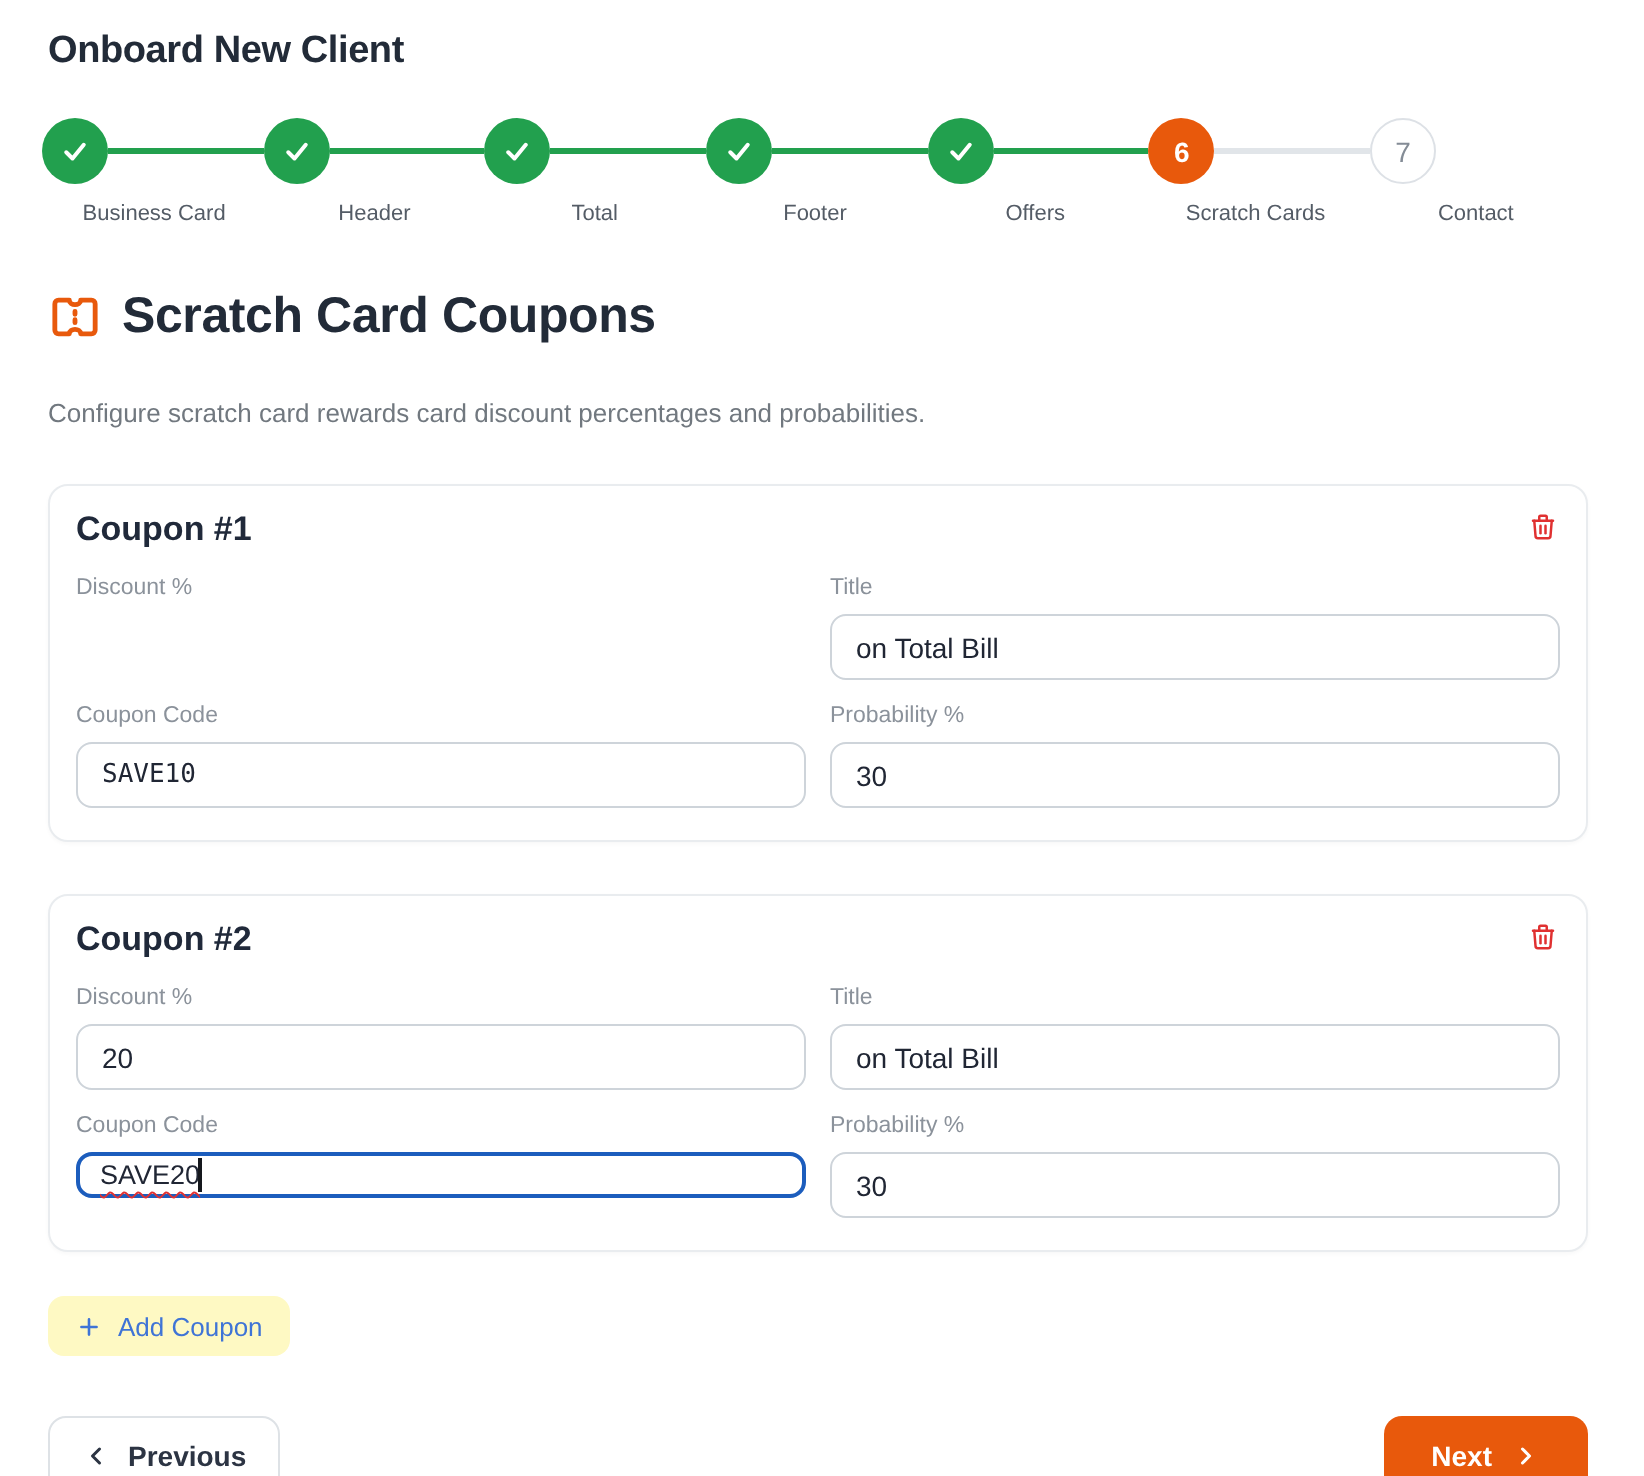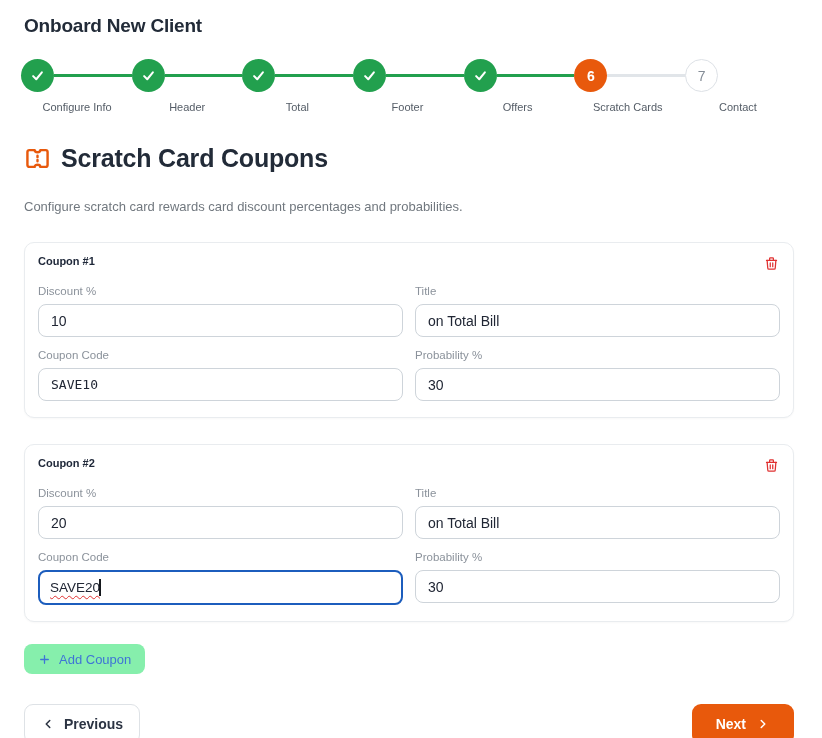--- a/index.html
+++ b/index.html
@@ -33,45 +33,45 @@
   .section-title { margin:0; font-size:25px; font-weight:700; color:#222b38; letter-spacing:-0.2px; }
   .section-desc { margin:26px 0 0 24px; font-size:13px; color:#71787f; }
   
   .card {
     width:770px; margin-left:24px; margin-top:28px;
     background:#fff; border:1px solid #e9ecef; border-radius:10px;
     padding:12px 13px 16px; box-shadow:0 1px 2px rgba(0,0,0,0.03);
   }
   .card + .card { margin-top:26px; }
   .card-head { display:flex; justify-content:space-between; align-items:flex-start; margin-bottom:13px; }
-  .card-heading { margin:0; font-size:11px; font-weight:700; color:#20293a; }
+  .card-heading { margin:0; font-size:17px; font-weight:700; color:#20293a; }
   .trash-btn { background:none; border:none; padding:1px; cursor:pointer; line-height:0; }
   .fields-grid { display:grid; grid-template-columns:1fr 1fr; column-gap:12px; row-gap:12px; }
   .field-label { display:block; font-size:11.5px; color:#8b929b; margin-bottom:7px; }
   .text-input {
     width:100%; height:33px; border:1px solid #ced4da; border-radius:8px;
     padding:0 12px; font-size:14px; color:#202634; background:#fff;
     font-family:"Liberation Sans", sans-serif; outline:none;
   }
   .text-input.mono { font-family:"DejaVu Sans Mono", monospace; font-size:13px; }
   .faux-input {
-    width:100%; height:35px; border:2.5px solid #1c5dbd; border-radius:8px;
+    width:100%; height:23px; border:2.5px solid #1c5dbd; border-radius:8px;
     padding:0 10px; font-size:13.5px; color:#202634; background:#fff;
     display:flex; align-items:center;
   }
   .squiggle {
     text-decoration:underline; text-decoration-style:wavy;
     text-decoration-color:#e03131; text-decoration-thickness:1px;
     text-underline-offset:3px; text-decoration-skip-ink:none;
   }
   .caret { display:inline-block; width:2px; height:17px; background:#15181d; margin-left:-1px; }
   
   .add-coupon-btn {
     margin:22px 0 0 24px; height:30px; padding:0 14px;
-    background:#86efac; color:#3f74d6; border:none; border-radius:8px;
+    background:#fef9c3; color:#3f74d6; border:none; border-radius:8px;
     font-size:13px; font-family:"Liberation Sans", sans-serif;
     display:inline-flex; align-items:center; gap:8px; cursor:pointer;
   }
   .footer-actions { width:770px; margin:30px 0 0 24px; display:flex; justify-content:space-between; }
   .prev-btn {
     height:40px; padding:0 16px; background:#fff; border:1px solid #dee2e6;
     border-radius:9px; color:#2c3443; font-size:14px; font-weight:700;
     font-family:"Liberation Sans", sans-serif;
     display:inline-flex; align-items:center; gap:9px; cursor:pointer;
   }
@@ -134,21 +134,21 @@
     <div class="connector"></div>
     <div class="step-circle active">
       <span>6</span>
     </div>
     <div class="connector pending"></div>
     <div class="step-circle upcoming">
       <span>7</span>
     </div>
   </div>
   <div class="stepper-labels">
-    <div class="step-label">Configure Info</div>
+    <div class="step-label">Business Card</div>
     <div class="step-label">Header</div>
     <div class="step-label">Total</div>
     <div class="step-label">Footer</div>
     <div class="step-label">Offers</div>
     <div class="step-label">Scratch Cards</div>
     <div class="step-label">Contact</div>
   </div>
 </div>
 
 <div class="section-header">
@@ -174,21 +174,20 @@
             <path d="M14 11v6"></path>
           <path d="M5 7l1 12a2 2 0 0 0 2 2h8a2 2 0 0 0 2-2l1-12"></path>
           <path d="M9 7V4a1 1 0 0 1 1-1h4a1 1 0 0 1 1 1v3"></path>
         </svg>
       </span>
     </button>
   </div>
   <div class="fields-grid">
     <div class="field">
       <label class="field-label">Discount %</label>
-      <input class="text-input" type="text" value="10" style="">
     </div>
     <div class="field">
       <label class="field-label">Title</label>
       <input class="text-input" type="text" value="on Total Bill" style="">
     </div>
     <div class="field">
       <label class="field-label">Coupon Code</label>
       <input class="text-input mono" type="text" value="SAVE10" style="">
     </div>
     <div class="field">

